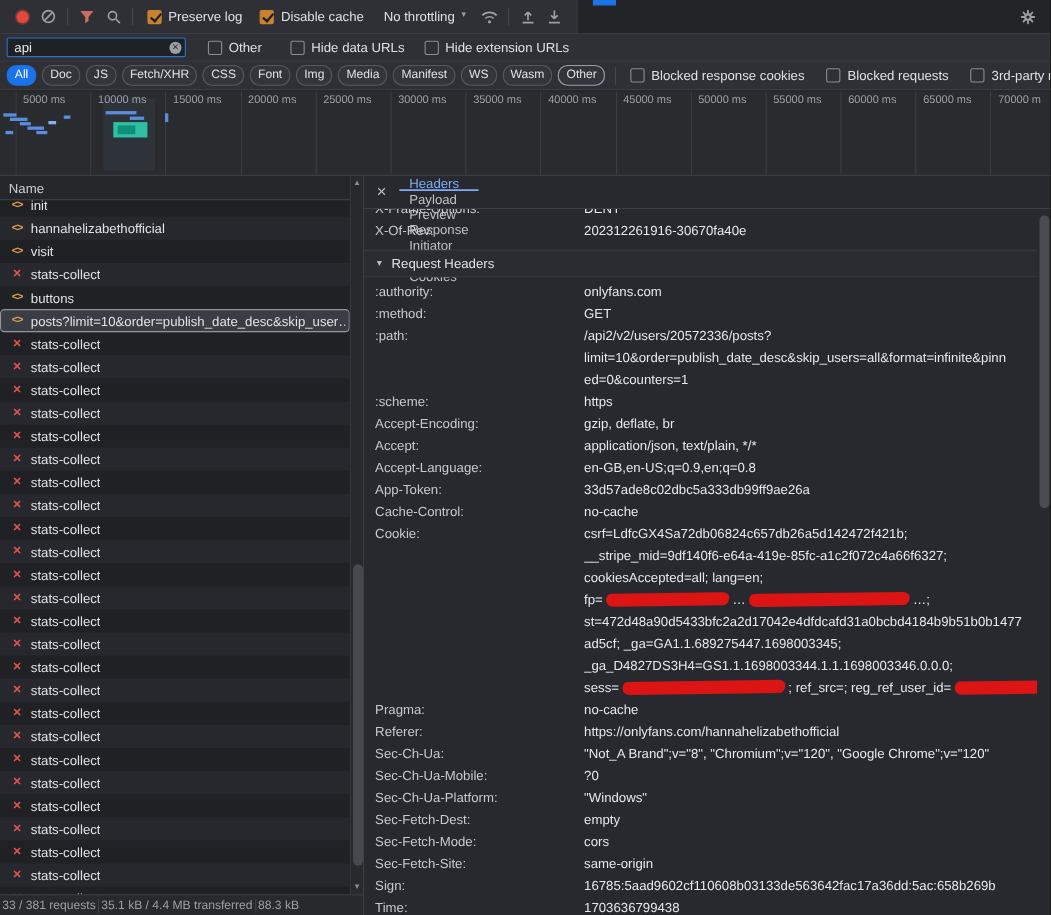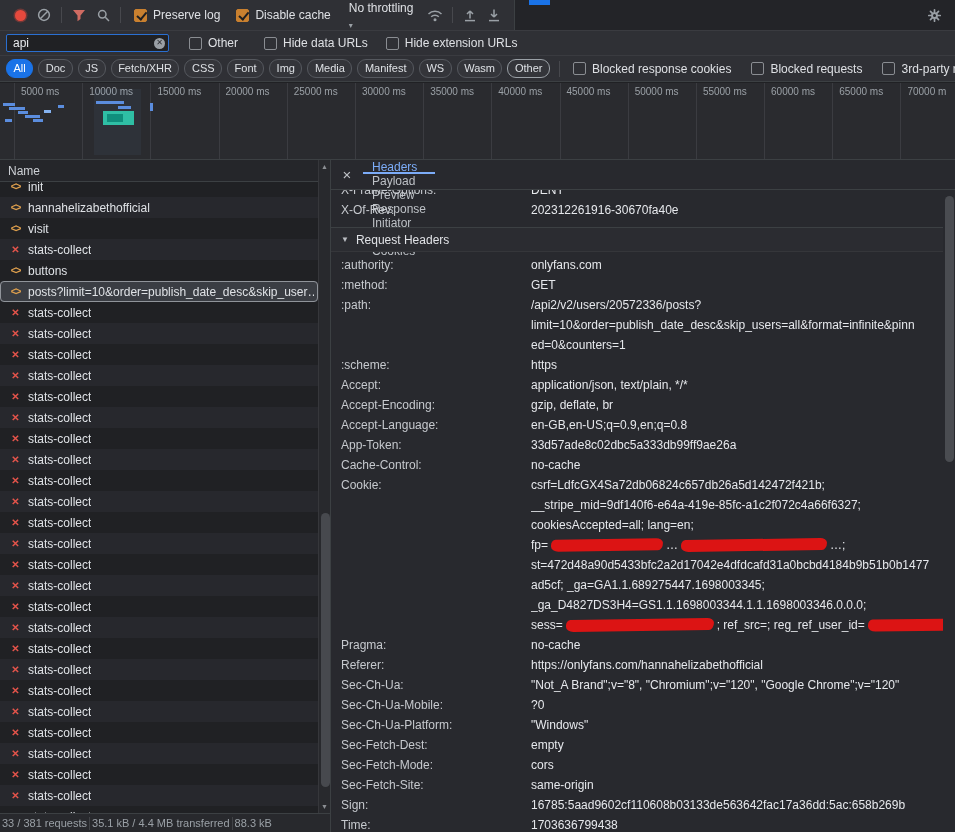--- a/index.html
+++ b/index.html
@@ -12,21 +12,21 @@
            display:flex;align-items:center;padding-left:8px;box-sizing:border-box;}
   .tbtn{display:flex;align-items:center;justify-content:center;width:24px;height:24px;flex:none;}
   .record-dot{width:11px;height:11px;border-radius:50%;background:#e5493d;box-shadow:0 0 0 1.5px rgba(229,73,61,.35);}
   .tdiv{width:1px;height:16px;background:#47484d;margin:0 5px;flex:none;}
   .cbg{display:flex;align-items:center;gap:6px;margin:16px 8px;flex:none;cursor:default;}
   .cb{width:13px;height:13px;border:1.5px solid #8a8d92;border-radius:2px;box-sizing:border-box;position:relative;flex:none;background:transparent;}
   .cb.checked{background:#c9802f;border-color:#c9802f;}
   .cb.checked::after{content:'';position:absolute;left:3.5px;top:0.5px;width:4px;height:7.5px;
                      border:solid #1e1f22;border-width:0 2px 2px 0;transform:rotate(40deg);}
   .cbl{font-size:12px;color:#dee0e4;white-space:nowrap;}
-  .dropdown{display:flex;gap:6px;margin:12px 10px;font-size:12px;color:#dee0e4;white-space:nowrap;flex-direction:column;}
+  .dropdown{display:flex;gap:6px;margin:12px 10px;font-size:12px;color:#dee0e4;white-space:nowrap;}
   .chev{font-size:8px;color:#9aa0a6;}
   .toolbar-right{flex:1;align-self:stretch;background:#232428;border-left:1px solid #3c4043;margin-left:8px;
                  position:relative;display:flex;align-items:center;justify-content:flex-end;padding-right:9px;}
   .blue-strip{position:absolute;left:14px;top:0;width:21px;height:5px;background:#1a73e8;}
 
   
   .filterbar{position:absolute;left:0;top:30px;right:0;height:25px;background:#2f3035;border-top:1px solid #3a3b40;
              display:flex;align-items:center;padding-left:6px;box-sizing:border-box;}
   .filter-wrap{position:relative;width:163px;height:18px;flex:none;margin-right:12px;}
   .filter-input{width:100%;height:100%;box-sizing:border-box;background:#202124;border:1px solid #2a6fd1;border-radius:2px;
@@ -454,29 +454,29 @@
               <div class="line">ed=0&amp;counters=1</div>
             </div>
           </div>
           <div class="hrow">
             <div class="hname">:scheme:</div>
             <div class="hval">
               <div class="line">https</div>
             </div>
           </div>
           <div class="hrow">
+            <div class="hname">Accept-Encoding:</div>
+            <div class="hval">
+              <div class="line">gzip, deflate, br</div>
+            </div>
+          </div>
+          <div class="hrow">
             <div class="hname">Accept:</div>
             <div class="hval">
               <div class="line">application/json, text/plain, */*</div>
-            </div>
-          </div>
-          <div class="hrow">
-            <div class="hname">Accept-Encoding:</div>
-            <div class="hval">
-              <div class="line">gzip, deflate, br</div>
             </div>
           </div>
           <div class="hrow">
             <div class="hname">Accept-Language:</div>
             <div class="hval">
               <div class="line">en-GB,en-US;q=0.9,en;q=0.8</div>
             </div>
           </div>
           <div class="hrow">
             <div class="hname">App-Token:</div>

